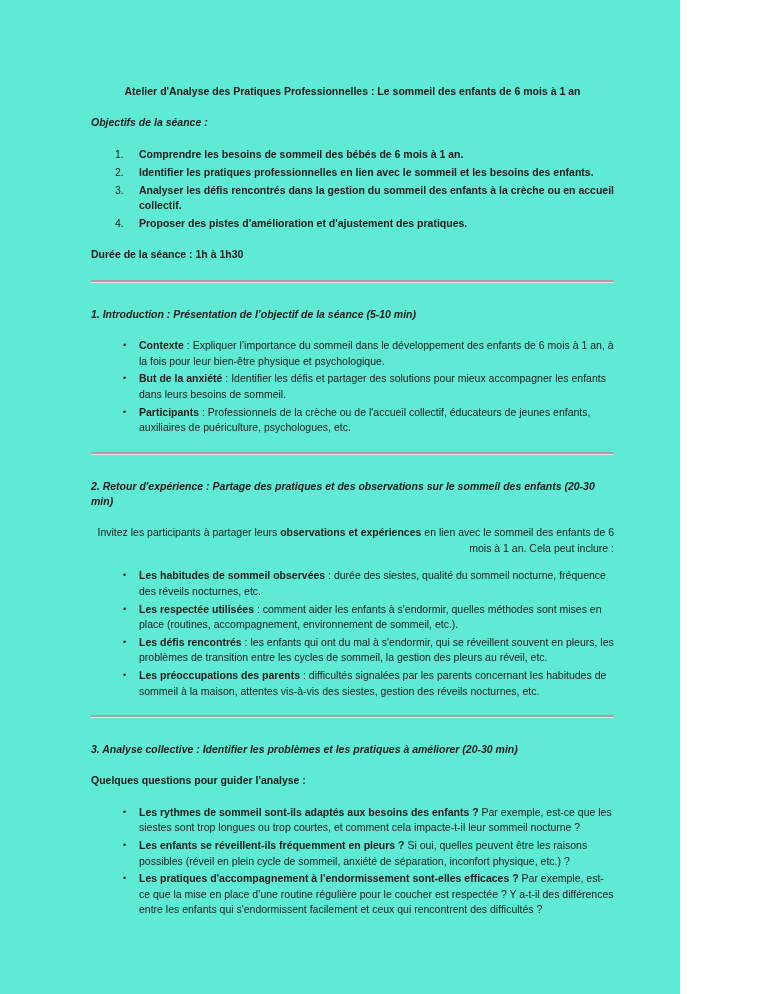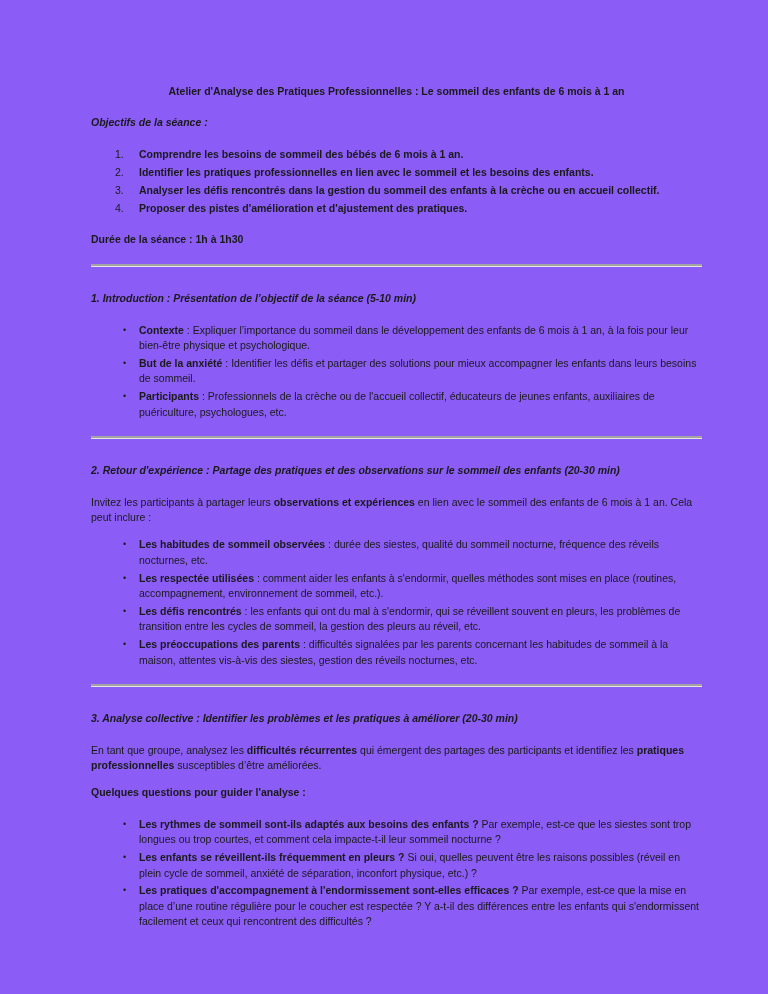--- a/index.html
+++ b/index.html
@@ -1,34 +1,34 @@
 <!DOCTYPE html>
 <html lang="fr"><head>
 <meta charset="utf-8">
 <style>
   * { box-sizing: border-box; }
   html, body { margin: 0; padding: 0; background: #ffffff; }
   .page {
-    width: 768px;
+    width: 680px;
     height: 994px;
-    background: #8b5cf6;
+    background: #5eead4;
     padding: 84px 66px 40px 91px;
     font-family: "Liberation Sans", sans-serif;
     font-size: 10.5px;
     line-height: 15.4px;
     color: #1a1a1a;
     overflow: hidden;
   }
   .title {
     text-align: center;
     font-weight: bold;
     margin: 0 0 16px 0;
   }
   .b { font-weight: bold; }
-  .para { margin: 12px 0 12px 0; }
+  .para { margin: 12px 0 12px 0; text-align: right; }
   .heading { font-weight: bold; margin: 0 0 16px 0; font-style: italic; }
   .subheading { font-weight: bold; margin: 0 0 16px 0; }
   .duration { font-weight: bold; margin: 0 0 17px 0; }
   .list { margin: 0 0 11px 0; }
   .li { display: flex; margin: 0 0 2.5px 0; }
   .li:last-child { margin-bottom: 0; }
   .marker {
     flex: 0 0 48px;
     width: 48px;
   }
@@ -116,21 +116,20 @@
     <div class="li">
       <span class="marker dot">•</span>
       <span class="li-text"><span class="b">Les préoccupations des parents</span><span> : difficultés signalées par les parents concernant les habitudes de sommeil à la maison, attentes vis-à-vis des siestes, gestion des réveils nocturnes, etc.</span></span>
     </div>
   </div>
 
   <hr class="divider">
 
   <p class="heading">3. Analyse collective : Identifier les problèmes et les pratiques à améliorer (20-30 min)</p>
 
-  <p class="para"><span>En tant que groupe, analysez les </span><span class="b">difficultés récurrentes</span><span> qui émergent des partages des participants et identifiez les </span><span class="b">pratiques professionnelles</span><span> susceptibles d’être améliorées.</span></p>
 
   <p class="subheading">Quelques questions pour guider l'analyse :</p>
 
   <div class="list">
     <div class="li">
       <span class="marker dot">•</span>
       <span class="li-text"><span class="b">Les rythmes de sommeil sont-ils adaptés aux besoins des enfants ?</span><span> Par exemple, est-ce que les siestes sont trop longues ou trop courtes, et comment cela impacte-t-il leur sommeil nocturne ?</span></span>
     </div>
     <div class="li">
       <span class="marker dot">•</span>

